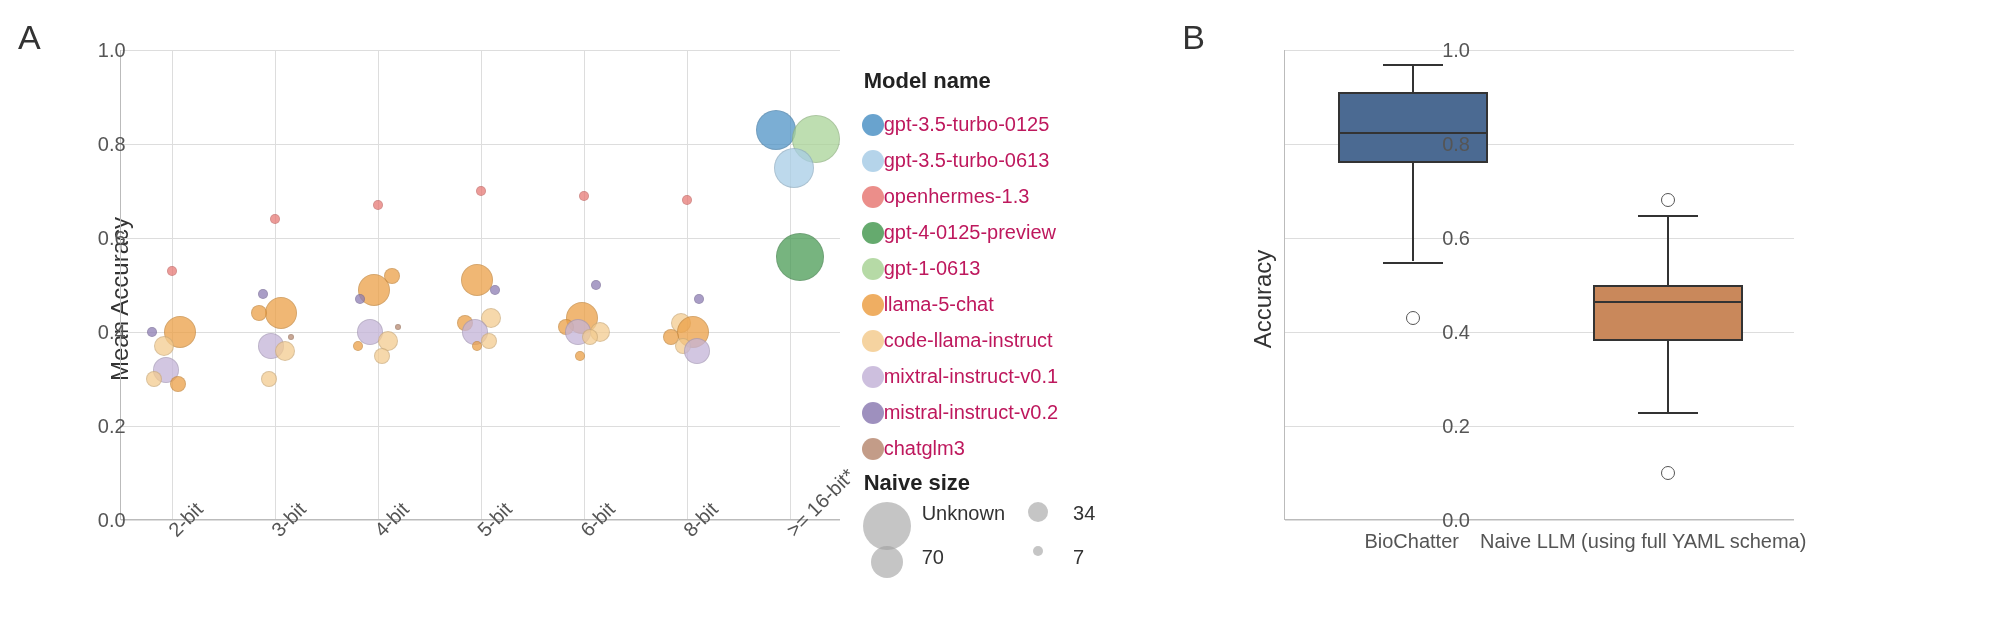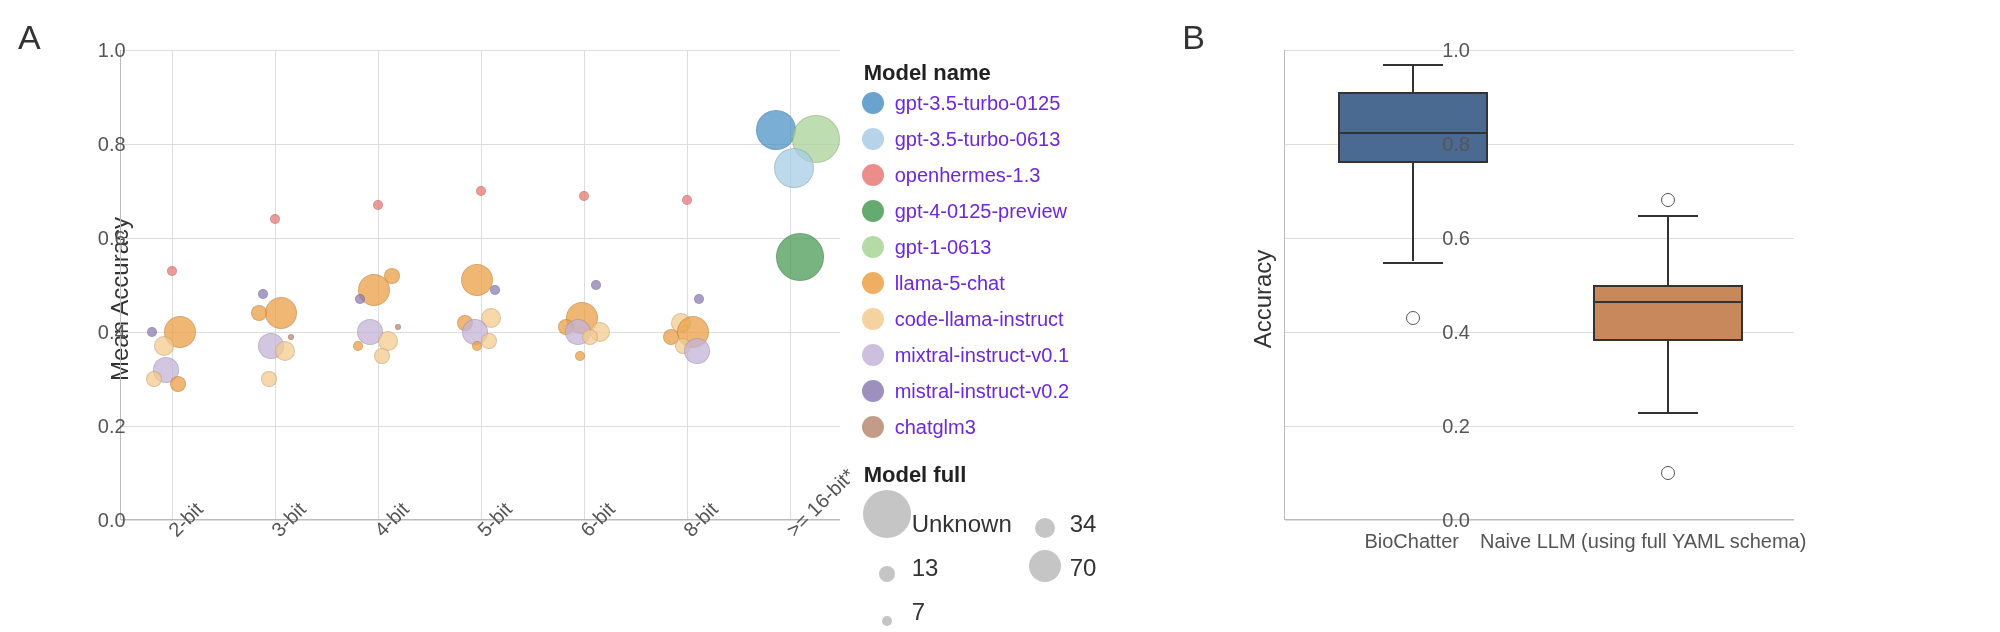--- a/index.html
+++ b/index.html
@@ -11,25 +11,25 @@
   .plotA{position:absolute;left:110px;top:40px;width:720px;height:470px;border-left:1px solid #bbb;border-bottom:1px solid #bbb;box-sizing:border-box}
   .plotA .hgrid,.plotB .hgrid{position:absolute;left:0;right:0;border-top:1px solid #ddd}
   .plotA .vgrid{position:absolute;top:0;bottom:0;border-left:1px solid #ddd}
   .ytick{position:absolute;right:730px;width:100px;text-align:right;font-size:20px;color:#555;transform:translateY(-50%)}
   .ytickB{position:absolute;right:520px;width:100px;text-align:right;font-size:20px;color:#555;transform:translateY(-50%)}
   .xtickA{position:absolute;top:480px;font-size:20px;color:#555;transform:rotate(-45deg) translate(-30px,20px);transform-origin:left top;white-space:nowrap}
   .ylabelA{position:absolute;left:28px;top:275px;font-size:24px;color:#333;transform:rotate(-90deg);transform-origin:center;white-space:nowrap}
   .bubble{position:absolute;border-radius:50%;transform:translate(-50%,-50%);opacity:0.75;box-sizing:border-box;border:1px solid rgba(0,0,0,0.15)}
   
   .legend{width:300px;height:620px;padding-top:50px;padding-left:6px;box-sizing:border-box}
-  .legend-title{font-size:22px;font-weight:700;margin:0 0 6px 2px;color:#222}
-  .legend-row{display:flex;align-items:flex-start;height:36px;gap:11px;font-size:20px;color:#6d28d9}
+  .legend-title{font-size:22px;font-weight:700;margin:8px 0 6px 2px;color:#222}
+  .legend-row{display:flex;align-items:flex-end;height:36px;gap:0;font-size:20px;color:#be185d}
   .swatch{width:22px;height:22px;border-radius:50%;flex:0 0 22px;opacity:0.85}
   .size-legend{display:grid;grid-template-columns:1fr 1fr;column-gap:8px;margin-top:4px}
-  .size-row{display:flex;align-items:flex-end;height:44px;font-size:24px;color:#333}
+  .size-row{display:flex;align-items:flex-start;height:44px;gap:10px;font-size:20px;color:#333}
   .size-bubble{border-radius:50%;background:#9e9e9e;opacity:0.6;flex:0 0 auto}
   
   .panelB{width:820px;height:620px;margin-left:20px}
   .plotB{position:absolute;left:110px;top:40px;width:510px;height:470px;border-left:1px solid #bbb;border-bottom:1px solid #bbb;box-sizing:border-box}
   .ylabelB{position:absolute;left:40px;top:275px;font-size:24px;color:#333;transform:rotate(-90deg);transform-origin:center;white-space:nowrap}
   .xtickB{position:absolute;top:520px;font-size:20px;color:#555;text-align:center;transform:translateX(-50%);white-space:nowrap}
   .box{position:absolute;box-sizing:border-box;border:2px solid #333}
   .median{position:absolute;left:0;right:0;border-top:2px solid #333}
   .whisker{position:absolute;width:0;border-left:2px solid #333;left:50%;transform:translateX(-50%)}
   .cap{position:absolute;border-top:2px solid #333;left:50%;transform:translateX(-50%)}
@@ -161,39 +161,33 @@
         </div>
         <div class="legend-row">
           <div class="swatch" style="background: rgb(141, 125, 179);"></div>
           <span>mistral-instruct-v0.2</span>
         </div>
         <div class="legend-row">
           <div class="swatch" style="background: rgb(184, 139, 115);"></div>
           <span>chatglm3</span>
         </div>
       </div>
-    <div class="legend-title" style="margin-top:10px">Model full</div>
+    <div class="legend-title" style="margin-top:10px">Naive size</div>
     <div class="size-legend" id="size-legend">
         <div class="size-row">
           <div style="width: 50px; display: flex; justify-content: center;">
             <div class="size-bubble" style="width: 48px; height: 48px;"></div>
           </div>
           <span>Unknown</span>
         </div>
         <div class="size-row">
           <div style="width: 50px; display: flex; justify-content: center;">
             <div class="size-bubble" style="width: 20px; height: 20px;"></div>
           </div>
           <span>34</span>
-        </div>
-        <div class="size-row">
-          <div style="width: 50px; display: flex; justify-content: center;">
-            <div class="size-bubble" style="width: 16px; height: 16px;"></div>
-          </div>
-          <span>13</span>
         </div>
         <div class="size-row">
           <div style="width: 50px; display: flex; justify-content: center;">
             <div class="size-bubble" style="width: 32px; height: 32px;"></div>
           </div>
           <span>70</span>
         </div>
         <div class="size-row">
           <div style="width: 50px; display: flex; justify-content: center;">
             <div class="size-bubble" style="width: 10px; height: 10px;"></div>

